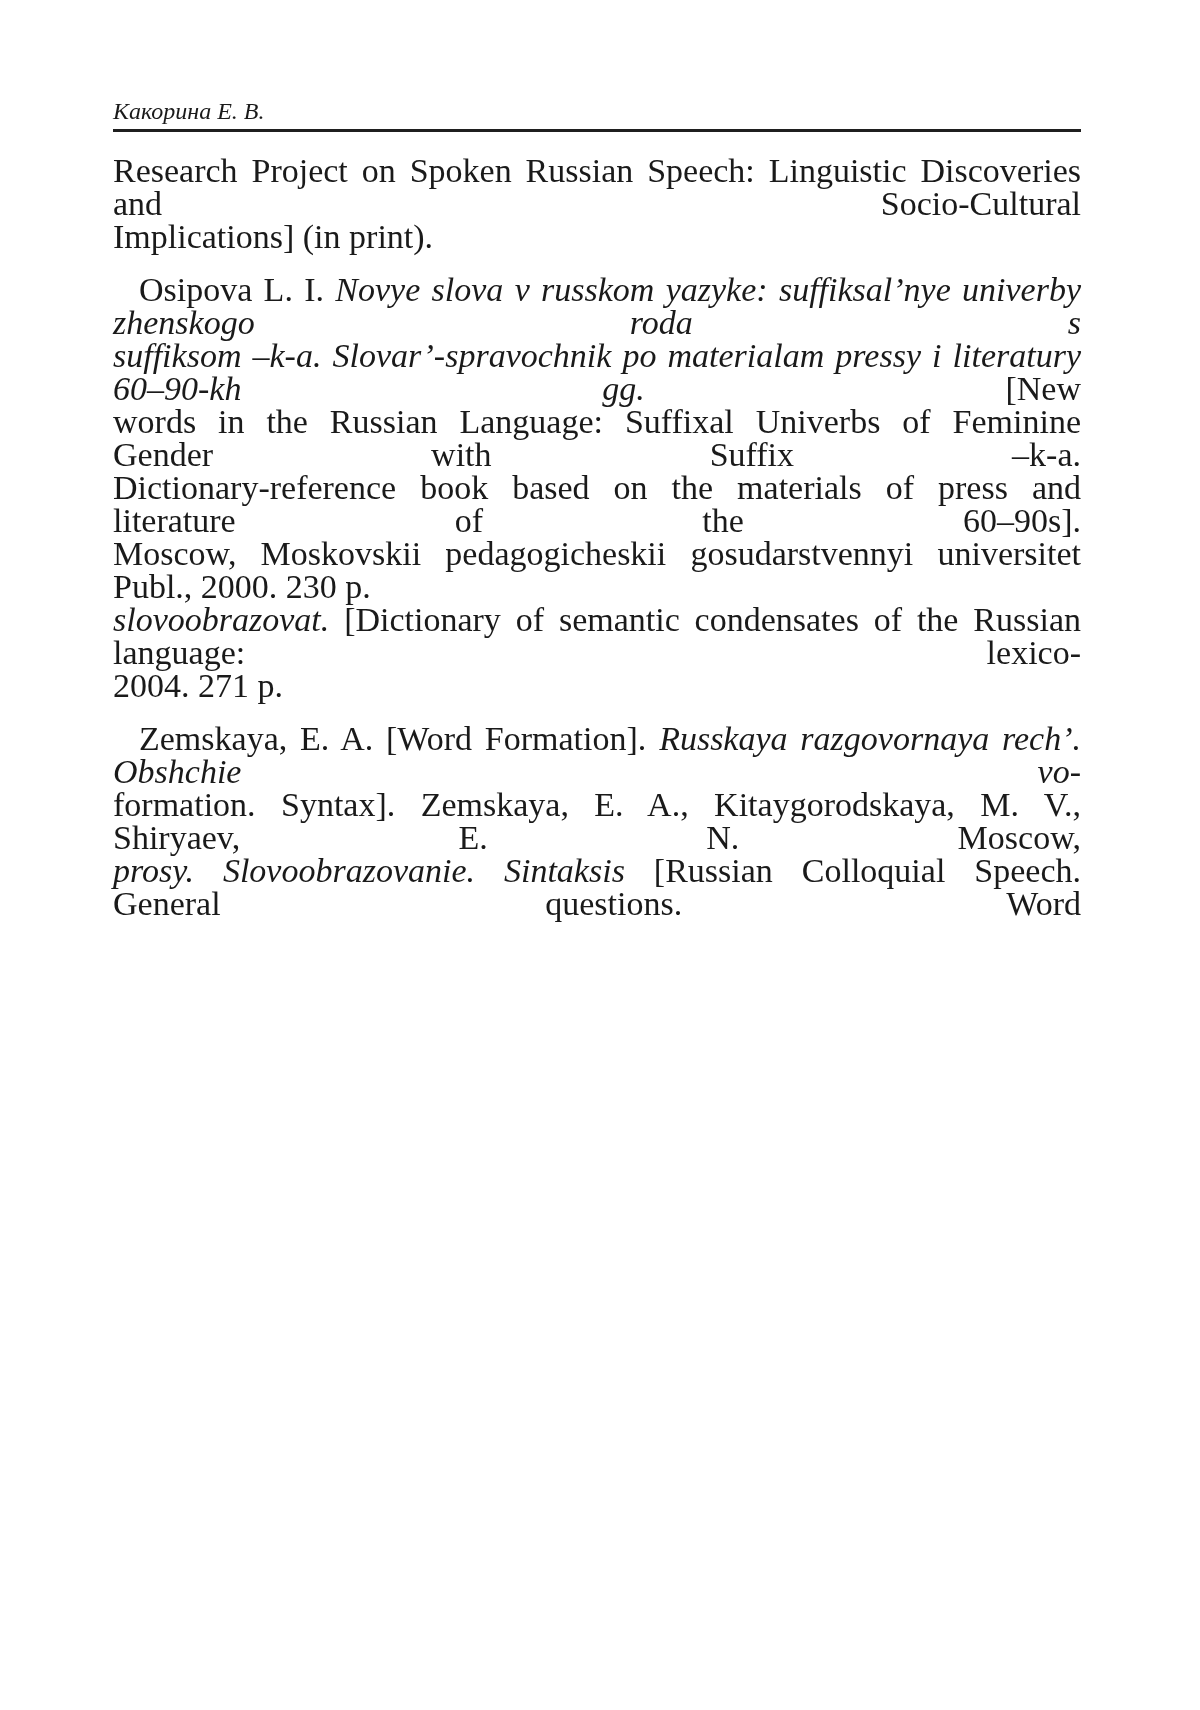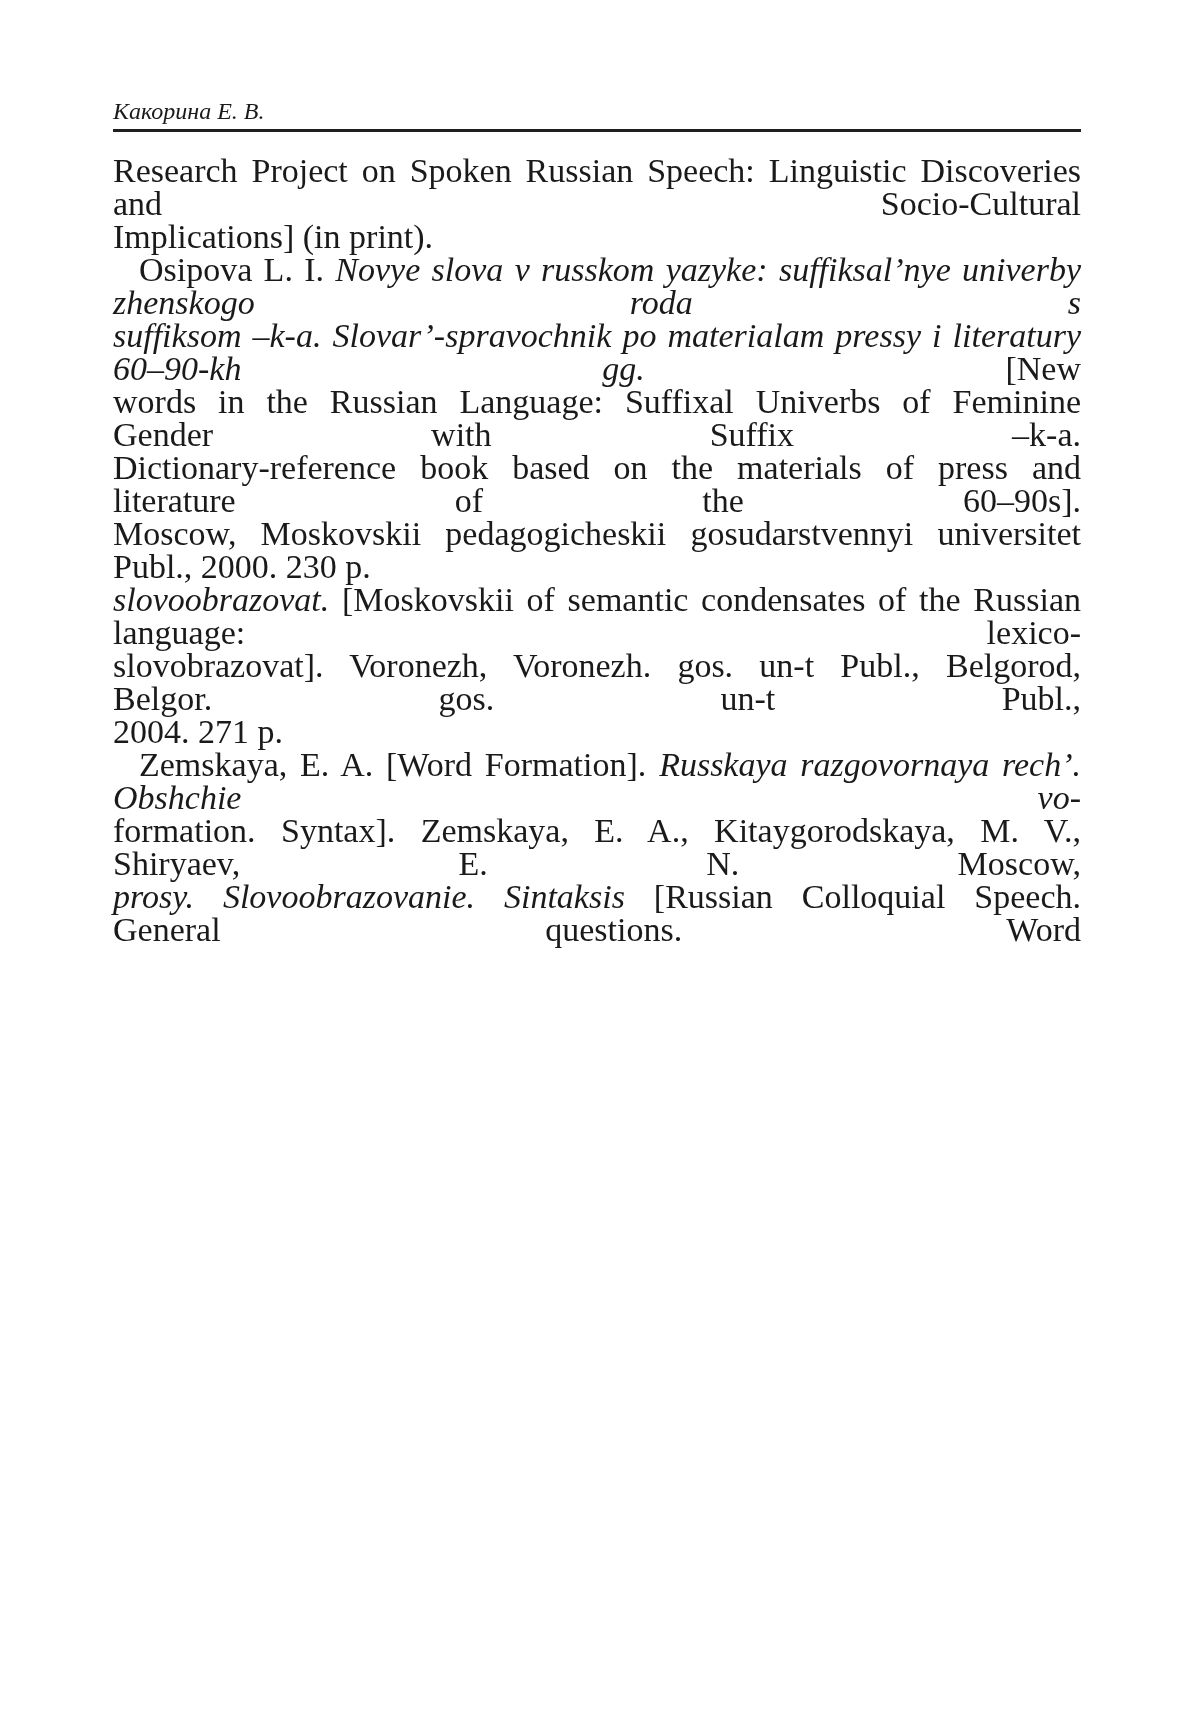--- a/index.html
+++ b/index.html
@@ -39,20 +39,21 @@
   }
   .line {
     text-align: justify;
     text-align-last: justify;
   }
   .line.last {
     text-align-last: left;
   }
   .line.indent {
     text-indent: 26px;
+    margin-top: 20px;
   }
   .it { font-style: italic; }
   .page-number {
     position: absolute;
     left: 117px;
     top: 1588px;
     font-size: 36px;
     line-height: 33px;
     text-align: center;
   }
@@ -64,21 +65,20 @@
   <div class="running-head">Какорина Е. В.</div>
   <div class="head-rule"></div>
   <div class="refs">
       <div class="line"><span>Research Project on Spoken Russian Speech: Linguistic Discoveries and Socio-Cultural</span></div>
       <div class="line last"><span>Implications] (in print).</span></div>
       <div class="line indent"><span>Osipova L. I. </span><span class="it">Novye slova v russkom yazyke: suffiksal’nye univerby zhenskogo roda s</span></div>
       <div class="line"><span class="it">suffiksom –k-a. Slovar’-spravochnik po materialam pressy i literatury 60–90-kh gg. </span><span>[New</span></div>
       <div class="line"><span>words in the Russian Language: Suffixal Univerbs of Feminine Gender with Suffix –k-a.</span></div>
       <div class="line"><span>Dictionary-reference book based on the materials of press and literature of the 60–90s].</span></div>
       <div class="line last"><span>Moscow, Moskovskii pedagogicheskii gosudarstvennyi universitet Publ., 2000. 230 p.</span></div>
-      <div class="line"><span class="it">slovoobrazovat. </span><span>[Moskovskii of semantic condensates of the Russian language: lexico-</span></div>
-      <div class="line"><span>slovobrazovat]. Voronezh, Voronezh. gos. un-t Publ., Belgorod, Belgor. gos. un-t Publ.,</span></div>
+      <div class="line"><span class="it">slovoobrazovat. </span><span>[Dictionary of semantic condensates of the Russian language: lexico-</span></div>
       <div class="line last"><span>2004. 271 p.</span></div>
       <div class="line indent"><span>Zemskaya, E. A. [Word Formation]. </span><span class="it">Russkaya razgovornaya rech’. Obshchie vo-</span></div>
       <div class="line"><span>formation. Syntax]. Zemskaya, E. A., Kitaygorodskaya, M. V., Shiryaev, E. N. Moscow,</span></div>
       <div class="line"><span class="it">prosy. Slovoobrazovanie. Sintaksis </span><span>[Russian Colloquial Speech. General questions. Word</span></div>
     </div>
   <div class="page-number">232</div>
 </div>
 
 </body></html>

